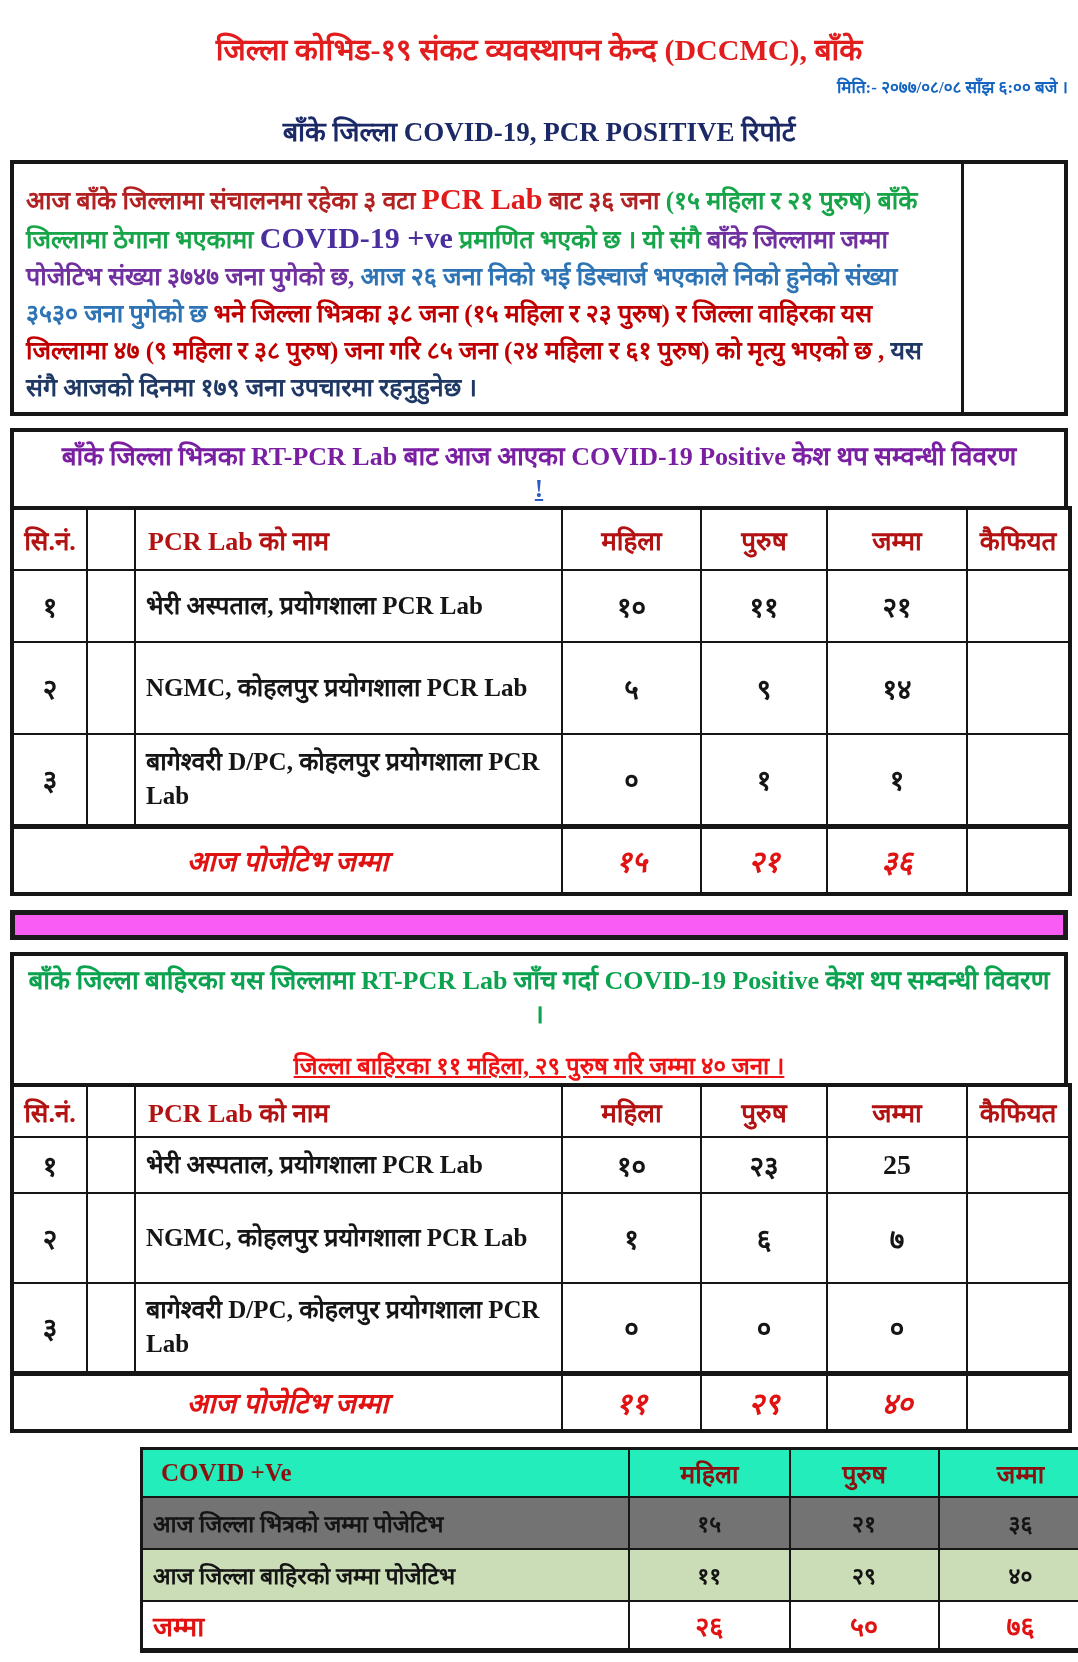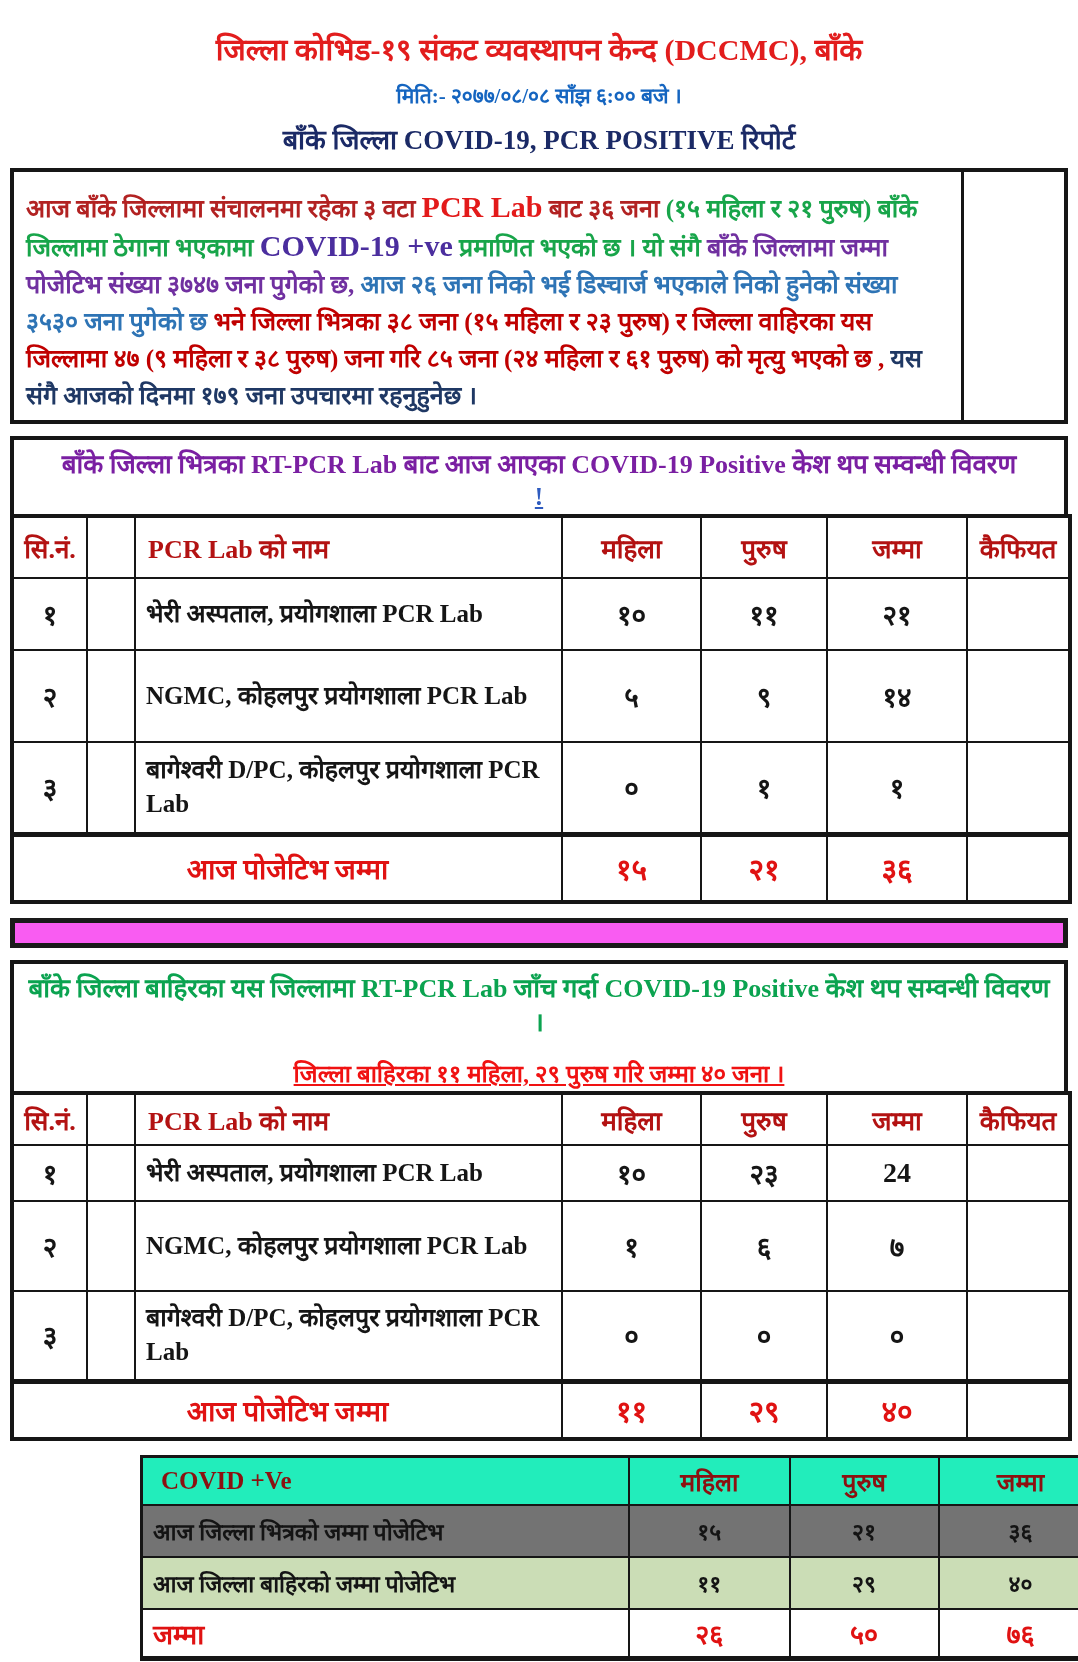--- a/index.html
+++ b/index.html
@@ -3,21 +3,21 @@
 <meta charset="utf-8">
 <style>
   html,body{margin:0;padding:0;}
   body{
     width:1078px;height:1662px;background:#ffffff;overflow:hidden;
     font-family:"Liberation Serif","DejaVu Serif",serif;font-weight:bold;
     -webkit-font-smoothing:antialiased;
   }
   .page{padding:30px 10px 0 10px;}
   .title{text-align:center;font-size:30px;color:#E21D1D;line-height:40px;}
-  .date-line{text-align:center;font-size:21px;color:#1565C0;margin-top:12px;line-height:28px;}
+  .date-line{text-align:right;font-size:17px;color:#1565C0;margin-top:4px;line-height:28px;}
   .subtitle{text-align:center;font-size:27px;color:#1B2A66;margin-top:12px;line-height:36px;}
 
   .para-box{display:flex;border:4px solid #161616;margin-top:10px;}
   .para{flex:1;padding:16px 12px 6px 12px;font-size:25px;line-height:37px;text-align:left;}
   .para .big{font-size:30px;}
   .para-side{width:100px;border-left:3px solid #161616;}
 
   .sec-box{border:4px solid #161616;border-bottom:none;margin-top:12px;text-align:center;padding:8px 8px 2px 8px;}
   .sec-heading{font-size:26px;line-height:34px;}
   .sec-heading.purple{color:#7A1FA2;}
@@ -25,21 +25,21 @@
   .sec-bang{color:#2E5BBF;font-size:25px;line-height:30px;text-decoration:underline;}
   .sec-sub{color:#F01212;font-size:24px;line-height:30px;text-decoration:underline;margin-top:19px;}
 
   table{width:100%;border-collapse:collapse;table-layout:fixed;}
   .main-table{border:4px solid #161616;}
   .main-table th,.main-table td{border:2.5px solid #161616;overflow:hidden;}
   .main-table th{color:#B31212;font-size:26px;text-align:center;}
   .main-table th.lab-h{text-align:left;padding-left:12px;}
   .main-table td.num{text-align:center;font-size:28px;color:#151515;}
   .main-table td.lab{font-size:25px;color:#151515;text-align:left;padding:4px 10px;line-height:34px;}
-  .main-table tfoot td{border-top:5px solid #161616;color:#E01212;}
+  .main-table tfoot td{border-top:5px solid #161616;color:#E01212;font-style:italic;}
   .main-table td.tot-label{text-align:center;font-size:28px;}
   .main-table tfoot td.num{font-size:30px;color:#E01212;}
   #t1 thead tr{height:62px;}
   #t1 tbody tr:nth-child(1){height:72px;}
   #t1 tbody tr:nth-child(2){height:92px;}
   #t1 tbody tr:nth-child(3){height:92px;}
   #t1 tfoot tr{height:68px;}
   #t2 thead tr{height:52px;}
   #t2 tbody tr:nth-child(1){height:56px;}
   #t2 tbody tr:nth-child(2){height:90px;}
@@ -165,21 +165,21 @@
           <th>कैफियत</th>
         </tr>
       </thead>
     <tbody>
         <tr>
           <td class="num">१</td>
           <td></td>
           <td class="lab">भेरी अस्पताल, प्रयोगशाला PCR Lab</td>
           <td class="num">१०</td>
           <td class="num">२३</td>
-          <td class="num">24</td>
+          <td class="num">25</td>
           <td></td>
         </tr>
         <tr>
           <td class="num">२</td>
           <td></td>
           <td class="lab">NGMC, कोहलपुर प्रयोगशाला PCR Lab</td>
           <td class="num">१</td>
           <td class="num">६</td>
           <td class="num">७</td>
           <td></td>

